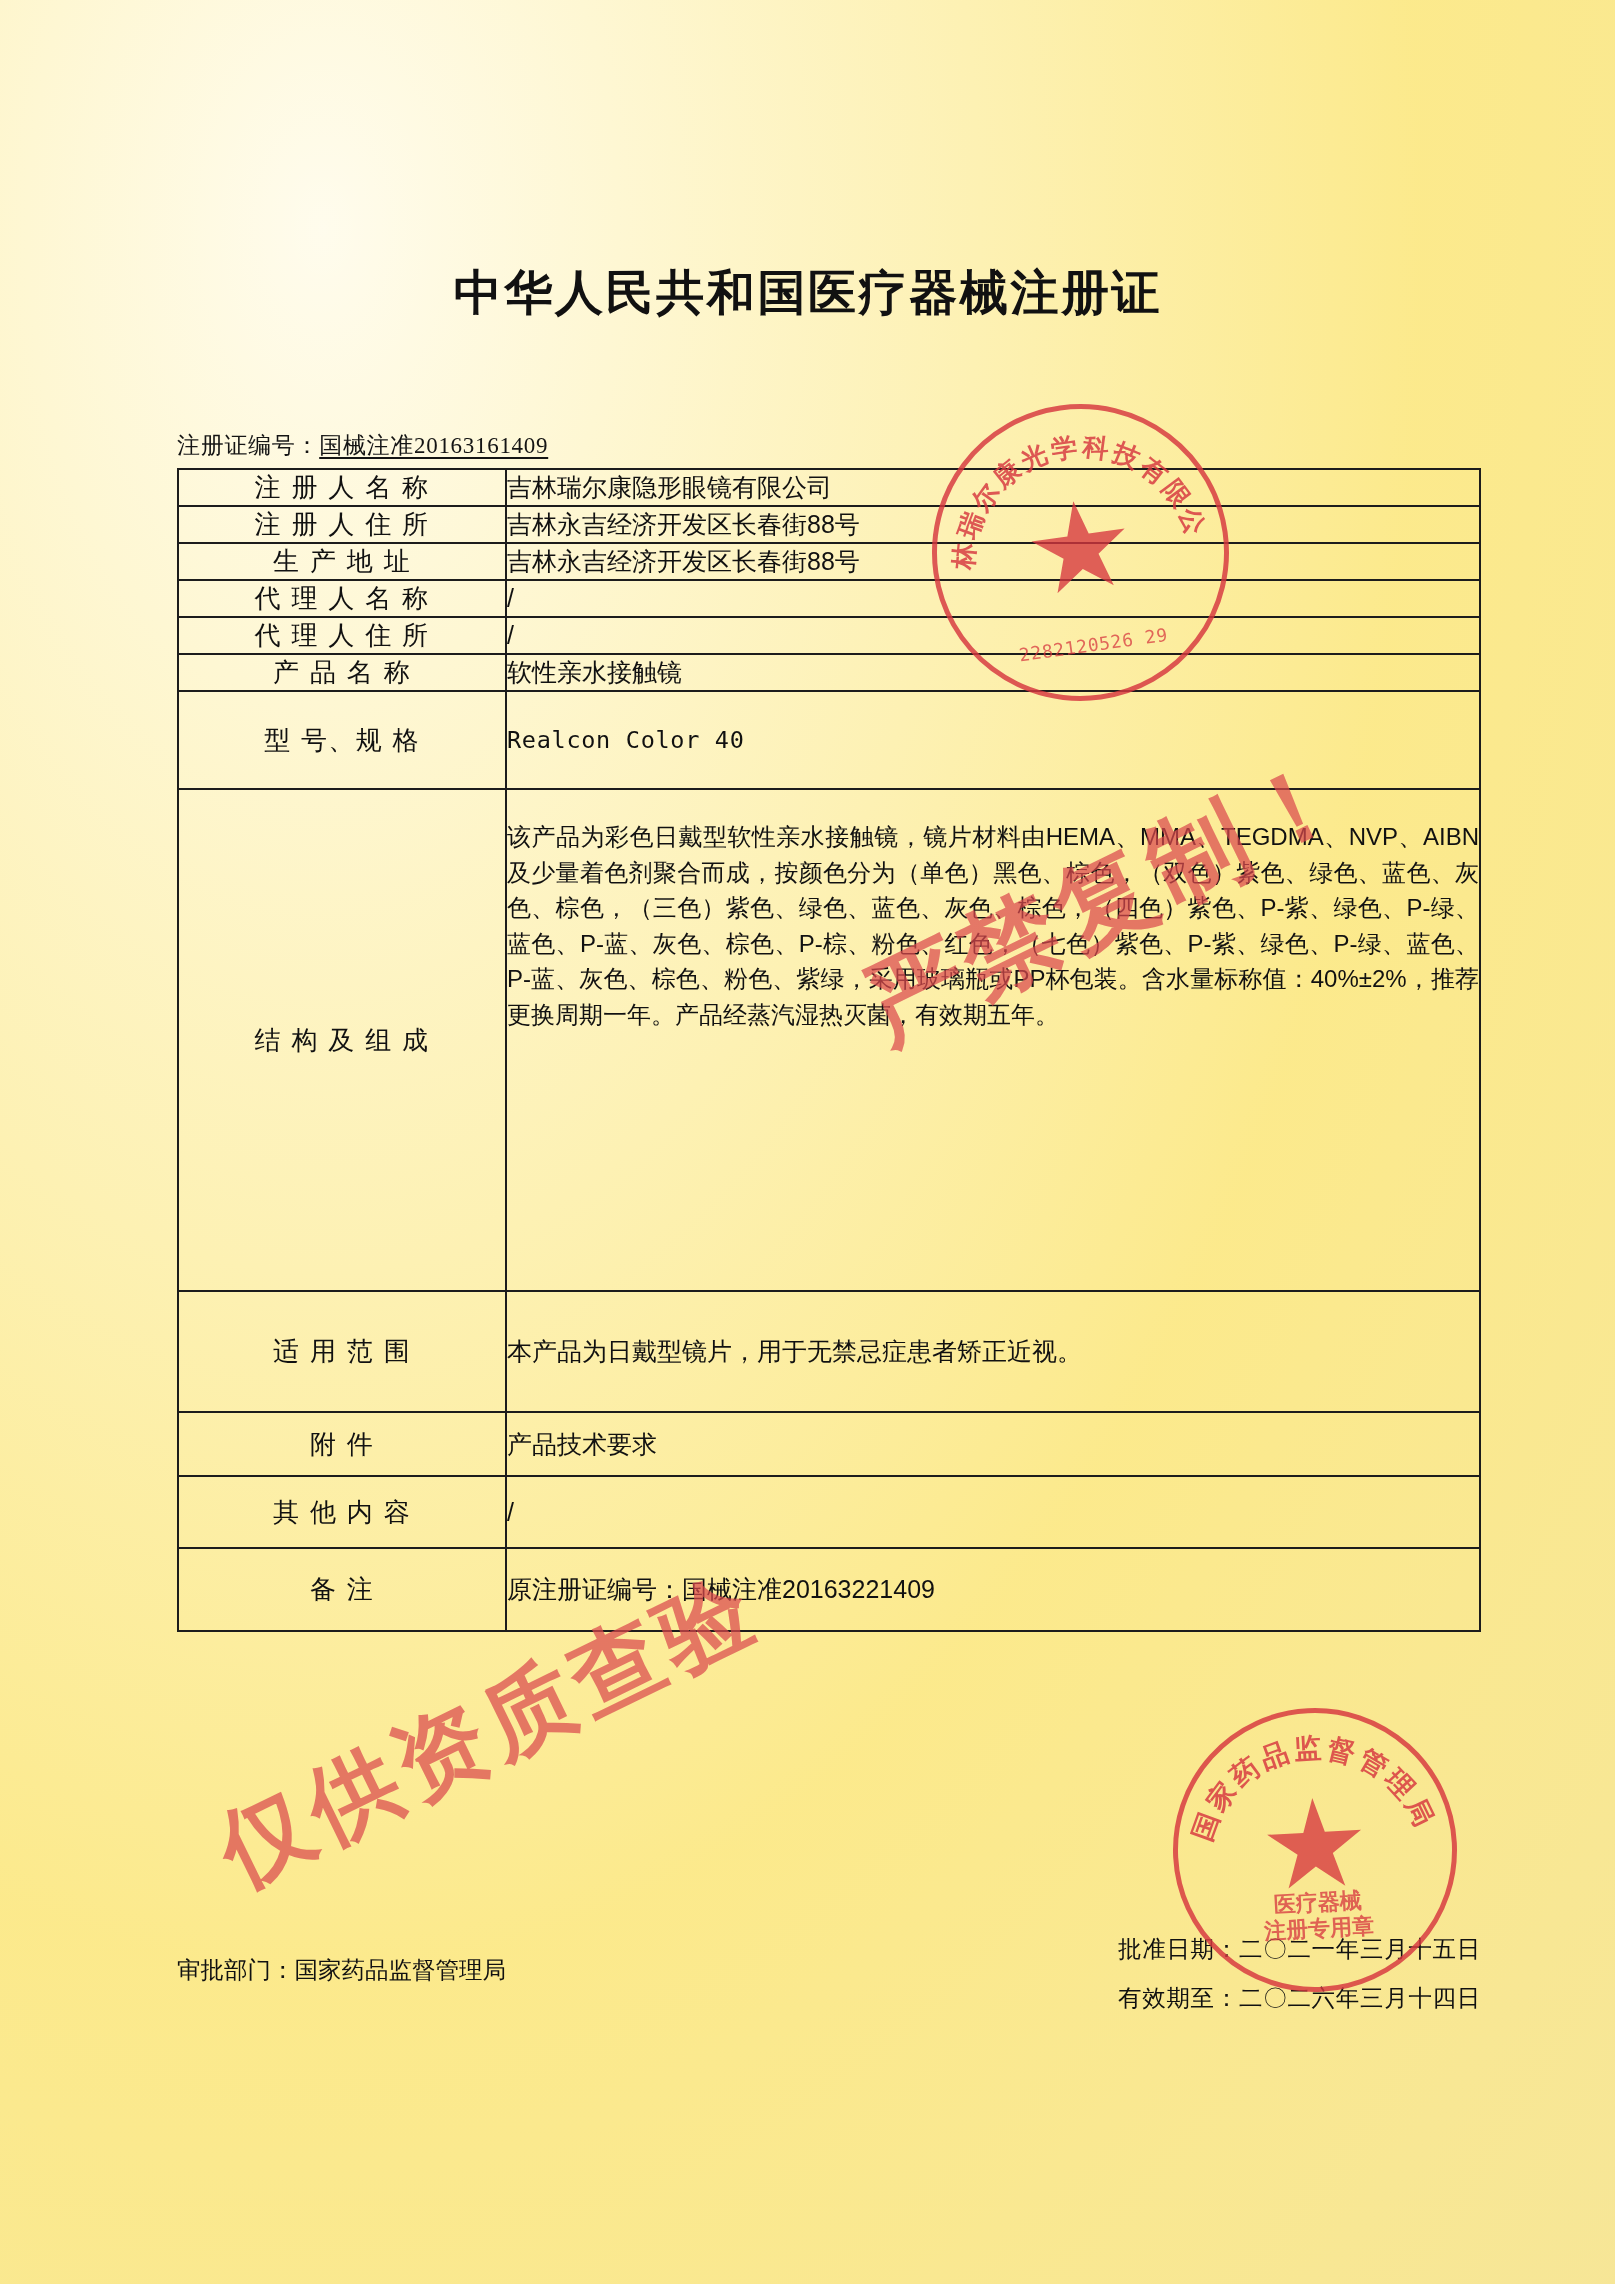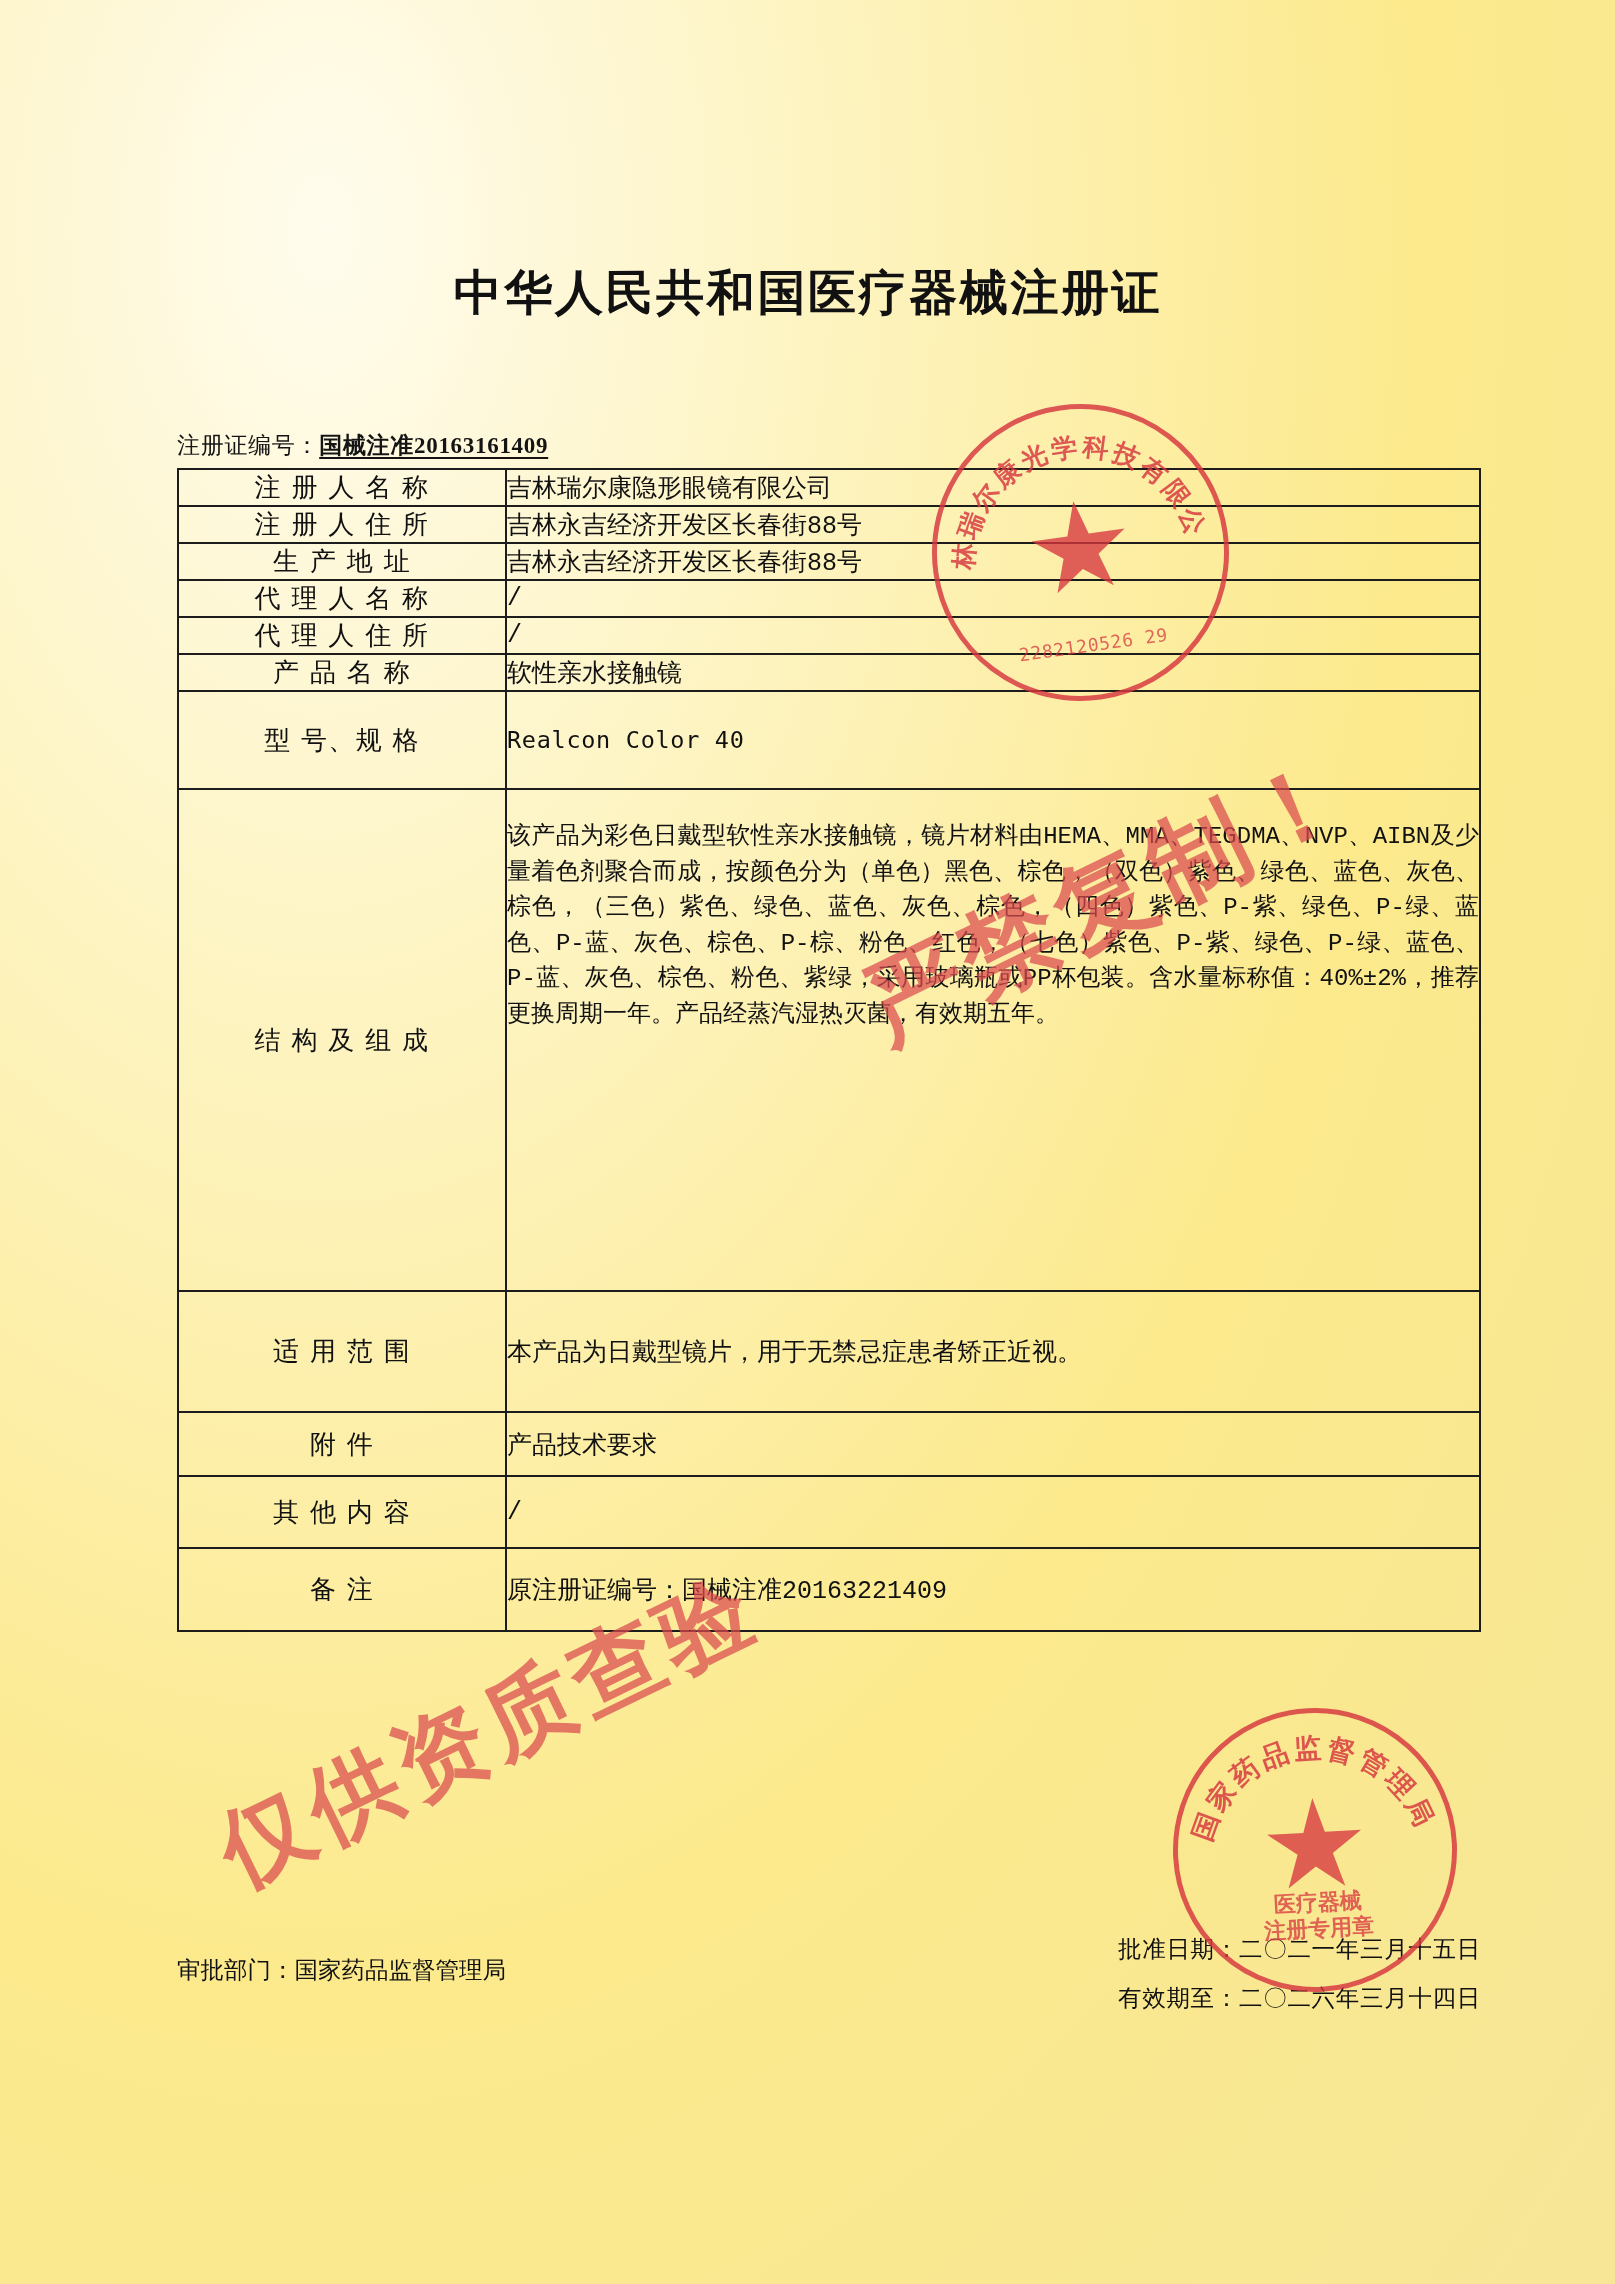--- a/index.html
+++ b/index.html
@@ -43,21 +43,20 @@
     top: 430px;
     left: 177px;
     font-size: 23px;
     letter-spacing: 0.7px;
     color: #141414;
   }
   .reg-no .label { }
   .reg-no .value {
     text-decoration: underline;
     text-underline-offset: 3.9px;
-    font-weight: bold;
   }
 
   table.cert {
     position: absolute;
     top: 468px;
     left: 177px;
     width: 1304px;
     border-collapse: collapse;
     table-layout: fixed;
     padding-left: 21px;
@@ -73,21 +72,21 @@
     font-size: 26px;
     letter-spacing: 1.3px;
     color: #111;
     font-family: "DejaVu Serif", "Liberation Serif", serif;
     padding: 9px 0;
   }
   td.value-cell {
     padding: 6.5px 17px;
     font-size: 25px;
     color: #111;
-    font-family: Liberation Mono, monospace;
+    font-family: Liberation Sans, sans-serif;
   }
   td.value-cell.mono {
     font-family: "DejaVu Sans Mono", "Liberation Mono", monospace;
     font-size: 23.5px;
     letter-spacing: 0.7px;
   }
   tr.tall-struct td.label-cell { vertical-align: middle; }
   tr.tall-struct td.value-cell {
     vertical-align: top;
     padding-top: 29px;

